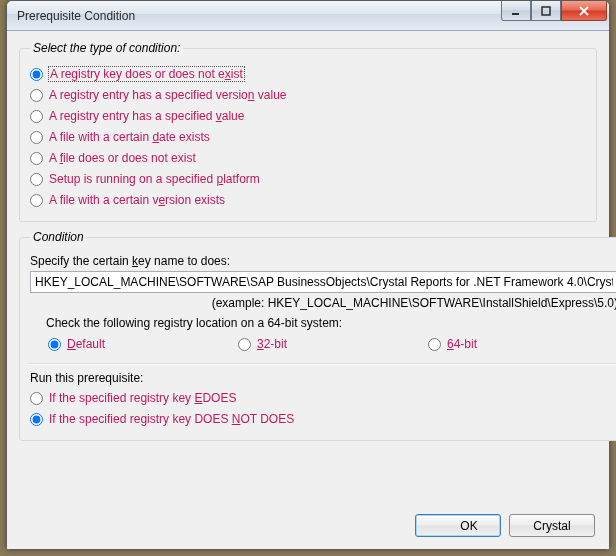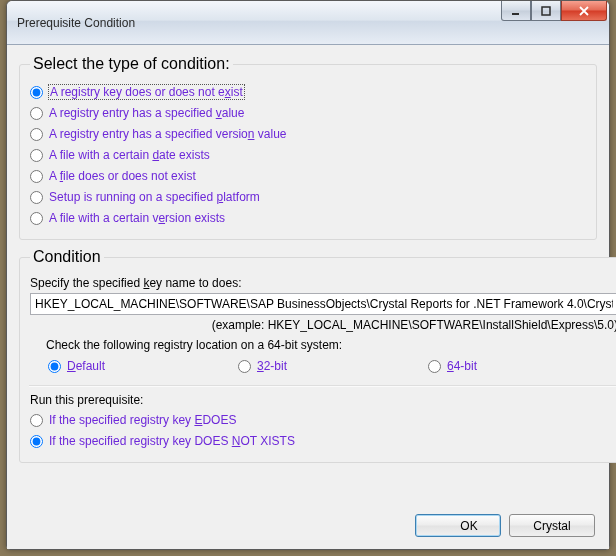--- a/index.html
+++ b/index.html
@@ -17,21 +17,21 @@
     left: 6px; top: 0;
     width: 604px; height: 550px;
     background: #fff;
     border: 1px solid #5a5a5a;
     border-radius: 6px 6px 4px 4px;
     box-shadow: 0 0 6px rgba(0,0,0,0.4);
     display: flex;
     flex-direction: column;
   }
   .titlebar {
-    height: 44px;
+    height: 30px;
     background: linear-gradient(#f3f6fb, #dde5ee 45%, #cfd9e6 46%, #e7edf5);
     border-bottom: 1px solid #9aa7b8;
     border-radius: 6px 6px 0 0;
     display: flex;
     align-items: center;
     padding: 0 0 0 10px;
     position: relative;
   }
   .titlebar .title {
     color: #2a2a2a;
@@ -69,37 +69,38 @@
     flex-direction: column;
   }
   fieldset.group {
     border: 1px solid #d8d8d8;
     border-radius: 3px;
     margin: 0 0 8px 0;
     padding: 8px 10px 10px 10px;
     background: #f0f0f0;
   }
   fieldset.group > legend {
-    font-size: 16px;
+    font-size: 12px;
     color: #000;
     padding: 0 3px;
+    font-style: italic;
   }
   .radio-row {
     display: flex;
     align-items: center;
     height: 20px;
     gap: 6px;
     margin: 1px 0;
   }
   .radio-row input[type=radio] {
     margin: 0;
     width: 13px; height: 13px;
   }
   .radio-row label {
-    color: #6d28d9;
+    color: #be185d;
   }
   .und { text-decoration: underline; text-decoration-thickness: 1px; }
   .sel-dotted {
     outline: 1px dotted #555;
     outline-offset: 0;
     padding: 0 1px;
   }
   .field-label {
     margin: 2px 0 3px 0;
     display: block;
@@ -181,25 +182,25 @@
 
     <fieldset class="group">
       <legend>Select the type of condition:</legend>
 
       <div class="radio-row">
         <input type="radio" name="cond" checked="" style="">
         <label class="sel-dotted"><span>A registry key does or does not e</span><span class="und">x</span><span>ist</span></label>
       </div>
       <div class="radio-row">
         <input type="radio" name="cond" style="">
+        <label><span>A registry entry has a specified versio</span><span class="und">n</span><span> value</span></label>
+      </div>
+      <div class="radio-row">
+        <input type="radio" name="cond" style="">
         <label><span>A registry entry has a specified </span><span class="und">v</span><span>alue</span></label>
-      </div>
-      <div class="radio-row">
-        <input type="radio" name="cond" style="">
-        <label><span>A registry entry has a specified versio</span><span class="und">n</span><span> value</span></label>
       </div>
       <div class="radio-row">
         <input type="radio" name="cond" style="">
         <label><span>A file with a certain </span><span class="und">d</span><span>ate exists</span></label>
       </div>
       <div class="radio-row">
         <input type="radio" name="cond" style="">
         <label><span>A </span><span class="und">f</span><span>ile does or does not exist</span></label>
       </div>
       <div class="radio-row">
@@ -208,21 +209,21 @@
       </div>
       <div class="radio-row">
         <input type="radio" name="cond" style="">
         <label><span>A file with a certain v</span><span class="und">e</span><span>rsion exists</span></label>
       </div>
     </fieldset>
 
     <fieldset class="group">
       <legend>Condition</legend>
 
-      <span class="field-label"><span>Specify the specified </span><span class="und">k</span><span>ey name to does:</span></span>
+      <span class="field-label"><span>Specify the certain </span><span class="und">k</span><span>ey name to does:</span></span>
       <input class="txt" type="text" value="HKEY_LOCAL_MACHINE\SOFTWARE\SAP BusinessObjects\Crystal Reports for .NET Framework 4.0\Crystal Repo" style="">
       <div class="example">(example: HKEY_LOCAL_MACHINE\SOFTWARE\InstallShield\Express\5.0)</div>
 
       <div style="padding-left:16px">
         <span class="field-label">Check the following registry location on a 64-bit system:</span>
         <div class="radio-3col">
           <div class="radio-row">
             <input type="radio" name="bit" checked="" style="">
             <label><span class="und">D</span><span>efault</span></label>
           </div>
@@ -239,21 +240,21 @@
 
       <hr class="sub-sep">
 
       <span class="field-label">Run this prerequisite:</span>
       <div class="radio-row">
         <input type="radio" name="run" style="">
         <label><span>If the specified registry key </span><span class="und">E</span><span>DOES</span></label>
       </div>
       <div class="radio-row">
         <input type="radio" name="run" checked="" style="">
-        <label><span>If the specified registry key DOES </span><span class="und">N</span><span>OT XISTS</span></label>
+        <label><span>If the specified registry key DOES </span><span class="und">N</span><span>OT DOES</span></label>
       </div>
     </fieldset>
 
     <div class="spacer"></div>
 
     <div class="button-row">
       <button class="btn default">OK</button>
       <button class="btn">Crystal</button>
     </div>
   </div>

